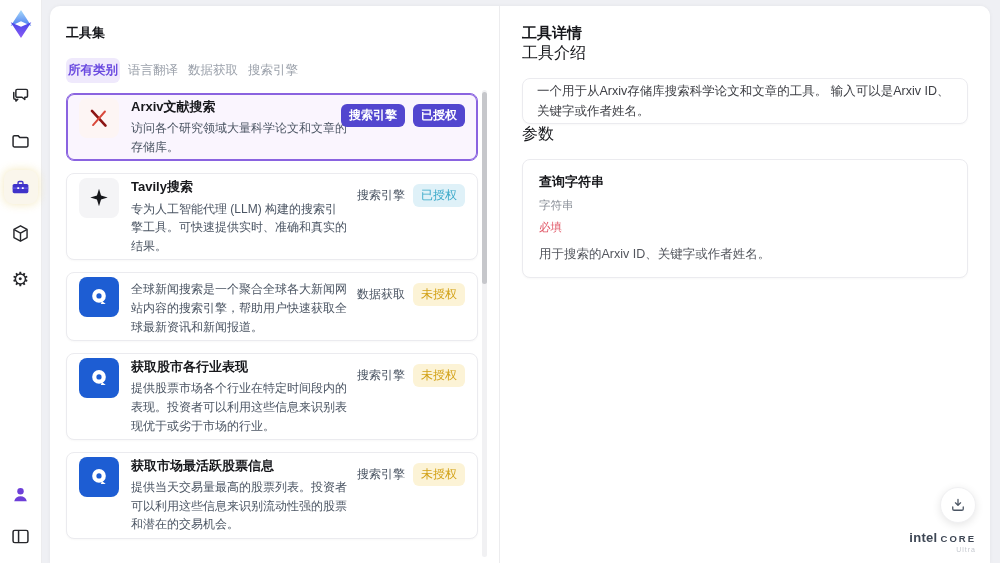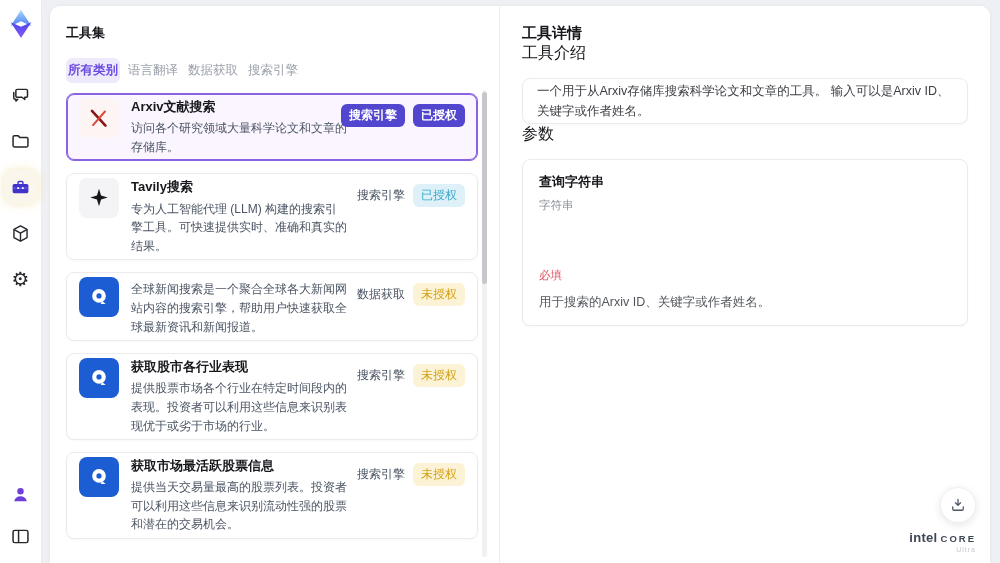--- a/index.html
+++ b/index.html
@@ -59,21 +59,21 @@
   .detail-title { font-size:15px; font-weight:bold; color:#17181c; }
   .section-h { font-size:16px; font-weight:normal; color:#17181c; }
   .intro-box { margin-top:14px; border:1px solid #ebebef; border-radius:8px; background:#fff;
                padding:2px 14px; font-size:12.5px; color:#3f4046; line-height:1.6;
                box-shadow:0 1px 2px rgba(0,0,0,.03); }
   .param-card { margin-top:14px; border:1px solid #ebebef; border-radius:8px; background:#fff;
                 padding:13px 16px; box-shadow:0 1px 2px rgba(0,0,0,.03); }
   .param-head { display:flex; align-items:baseline; gap:7px;flex-direction:column; }
   .param-name { font-size:13px; font-weight:bold; color:#17181c; }
   .param-type { font-size:11.5px; color:#8a8f98; }
-  .param-req { font-size:11.5px; color:#e05666;margin-top:48px; }
+  .param-req { font-size:11.5px; color:#e05666; }
   .param-desc { font-size:12.5px; color:#52555c; margin-top:10px; line-height:1.5; }
 
   
   .fab { position:absolute; right:14px; bottom:40px; width:36px; height:36px; border-radius:50%;
          background:#fff; border:1px solid #f0f0f2; box-shadow:0 2px 8px rgba(0,0,0,.10);
          display:flex; align-items:center; justify-content:center; cursor:pointer; }
   .fab svg { width:18px; height:18px; }
   .intel-badge { position:absolute; right:14px; bottom:10px; text-align:right; line-height:1; user-select:none; }
   .intel-line { display:flex; align-items:baseline; gap:3px; justify-content:flex-end; }
   .intel-word { font-size:13px; font-weight:bold; color:#3d4654; letter-spacing:.3px; }

